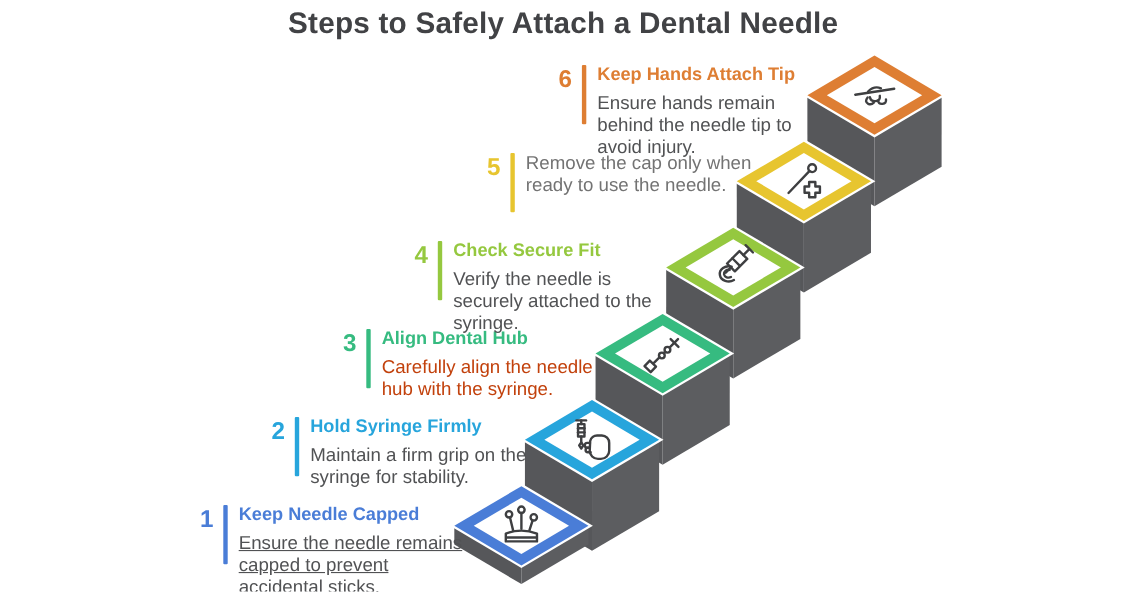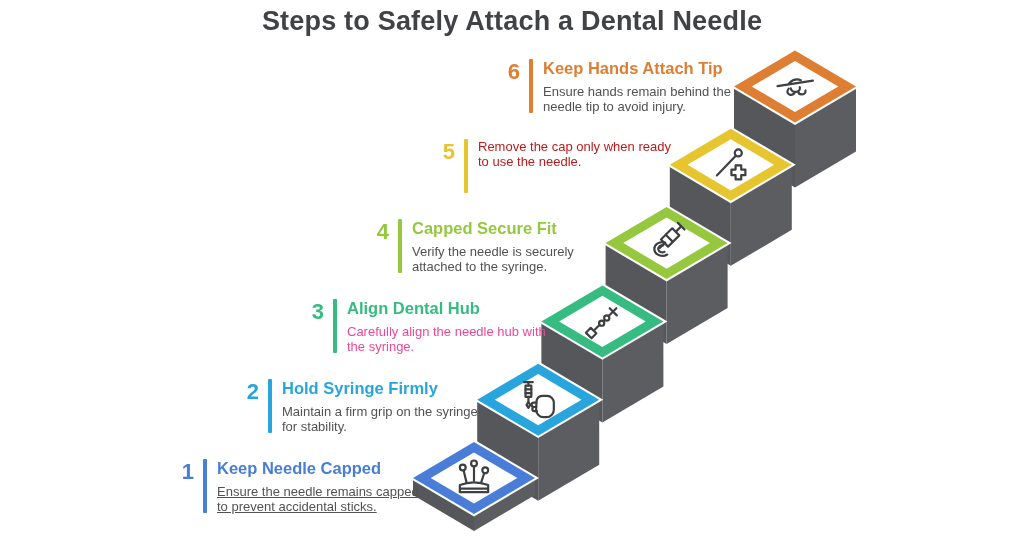--- a/index.html
+++ b/index.html
@@ -10,21 +10,21 @@
   .page-title {
     position:absolute; left:0; top:6px; width:1024px; text-align:center;
     font-size:27px; font-weight:700; color:#414245; letter-spacing:0.2px; margin:0;
   }
   #stairs { position:absolute; left:0; top:0; }
   .step-text { position:absolute; display:flex; align-items:flex-start; }
   .num { width:26px; text-align:right; font-size:22px; font-weight:700; line-height:1; padding-top:2px; }
   .bar { width:4px; height:54px; margin-left:9px; border-radius:1px; flex:0 0 auto; }
   .texts { margin-left:10px; width:206px; }
   .step-title { font-size:16.5px; font-weight:700; line-height:1.1; margin-bottom:7px; }
-  .step-desc { font-size:13px; line-height:1.18; color:#515254; }
+  .step-desc { font-size:17px; line-height:1.18; color:#515254; }
   
   .pos-1 { left:168px; top:459px; }
   .pos-2 { left:233px; top:379px; }
   .pos-3 { left:298px; top:299px; }
   .pos-4 { left:363px; top:219px; }
   .pos-5 { left:429px; top:139px; }
   .pos-6 { left:494px; top:59px;  }
 </style>
 </head>
 <body>
@@ -145,38 +145,38 @@
       <div class="step-title" style="color: rgb(39, 165, 220);">Hold Syringe Firmly</div>
       <div class="step-desc" style="color: rgb(81, 82, 84);">Maintain a firm grip on the syringe for stability.</div>
     </div>
   </div>
 
   <div class="step-text pos-3">
     <div class="num" style="color: rgb(54, 187, 128);">3</div>
     <div class="bar" style="background: rgb(54, 187, 128);"></div>
     <div class="texts">
       <div class="step-title" style="color: rgb(54, 187, 128);">Align Dental Hub</div>
-      <div class="step-desc" style="color: #ec4899;">Carefully align the needle hub with the syringe.</div>
+      <div class="step-desc" style="color: #c2410c;">Carefully align the needle hub with the syringe.</div>
     </div>
   </div>
 
   <div class="step-text pos-4">
     <div class="num" style="color: rgb(149, 200, 63);">4</div>
     <div class="bar" style="background: rgb(149, 200, 63);"></div>
     <div class="texts">
-      <div class="step-title" style="color: rgb(149, 200, 63);">Capped Secure Fit</div>
+      <div class="step-title" style="color: rgb(149, 200, 63);">Check Secure Fit</div>
       <div class="step-desc" style="color: rgb(81, 82, 84);">Verify the needle is securely attached to the syringe.</div>
     </div>
   </div>
 
   <div class="step-text pos-5">
     <div class="num" style="color: rgb(231, 197, 47);">5</div>
     <div class="bar" style="background: rgb(231, 197, 47);"></div>
     <div class="texts">
-      <div class="step-desc" style="color: #b91c1c;">Remove the cap only when ready to use the needle.</div>
+      <div class="step-desc" style="color: #737373;">Remove the cap only when ready to use the needle.</div>
     </div>
   </div>
 
   <div class="step-text pos-6">
     <div class="num" style="color: rgb(222, 126, 51);">6</div>
     <div class="bar" style="background: rgb(222, 126, 51);"></div>
     <div class="texts">
       <div class="step-title" style="color: rgb(222, 126, 51);">Keep Hands Attach Tip</div>
       <div class="step-desc" style="color: rgb(81, 82, 84);">Ensure hands remain behind the needle tip to avoid injury.</div>
     </div>

